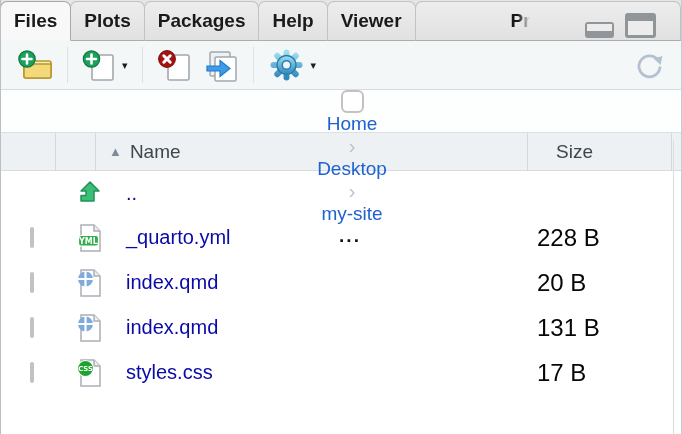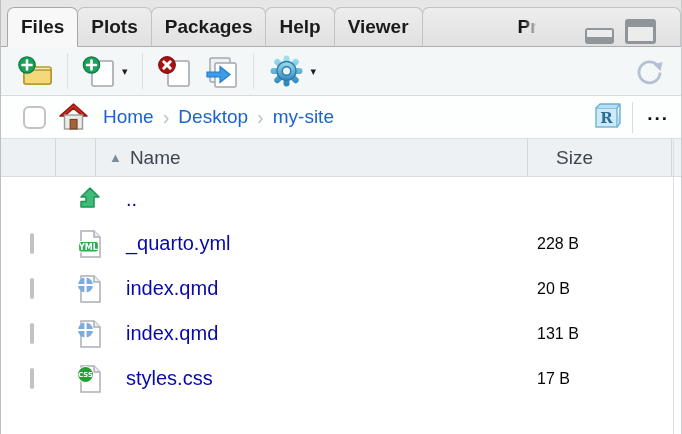--- a/index.html
+++ b/index.html
@@ -2,22 +2,22 @@
 <html style="--breadcrumb-link: #1e62d0; --file-link: #0909a8; --header-text: #3e4650; --up-arrow-green: #3dbd77; --yml-green: #2fae49; --css-green: #1fa32e; --quarto-blue: #7fabdc; --plus-green: #1ca05c; --delete-red: #a51212; --copy-arrow-blue: #3e9be8; --gear-blue: #4fa8d8; --folder-yellow: #f3d97a; --refresh-gray: #b4c1d2;"><head>
 <meta charset="utf-8">
 <style>
   * { margin:0; padding:0; box-sizing:border-box; }
   html,body { background:#e9e9e9; }
   body { font-family:"Liberation Sans", sans-serif; }
   .pane { position:relative; width:682px; height:434px; background:#fff; overflow:hidden;
           border-left:1px solid #b9c0c4; border-right:1px solid #c6ccd0; }
 
   
-  .tabbar { position:relative; height:47px; background:#e6e6e6; border-bottom:1px solid #acacac;
-            display:flex; align-items:flex-end; padding-left:7px; }
+  .tabbar { position:relative; height:41px; background:#e6e6e6; border-bottom:1px solid #acacac;
+            display:flex; align-items:flex-end; }
   .tab { height:40px; margin-bottom:-1px; display:flex; align-items:center; justify-content:center;
          padding:0 13px; font-size:19px; font-weight:bold; color:#1a1a1a;
          background:linear-gradient(#ededed,#e1e1e1); border:1px solid #c2c2c2; border-bottom:1px solid #acacac;
          border-radius:7px 7px 0 0; margin-left:-1px; cursor:pointer; white-space:nowrap; }
   .tab.active { background:#f8f8f8; border-color:#a8a8a8; border-bottom:1px solid #f8f8f8; z-index:2; }
   .tab.ghost { flex:1; justify-content:flex-start; padding-left:95px; overflow:hidden; }
   .tab.ghost span { background:linear-gradient(90deg,#161616 35%,rgba(22,22,22,0) 95%);
                     -webkit-background-clip:text; background-clip:text; color:transparent; }
   .winbtns { position:absolute; right:24px; bottom:1px; display:flex; align-items:flex-end; gap:9px; z-index:3; }
   .winbtns svg { display:block; cursor:pointer; }
@@ -26,21 +26,21 @@
   .toolbar { height:49px; background:#f4f7f8; border-bottom:1px solid #d8dcdd;
              display:flex; align-items:center; padding:0 10px 0 10px; }
   .tbtn { background:none; border:none; padding:0 6px; display:flex; align-items:center; cursor:pointer; }
   .tbtn svg { display:block; }
   .caret { font-size:11px; color:#1c1c1c; margin-left:6px; }
   .tsep { width:1px; height:36px; background:#dde1e3; margin:0 8px; }
   .tspacer { flex:1; }
 
   
   .crumbrow { height:43px; background:#fdfefe; border-bottom:1px solid #dde0e2;
-              display:flex; align-items:center; padding-left:22px; font-size:19px; }
+              display:flex; align-items:center; padding-left:22px; font-size:19px;flex-direction:column; }
   .checkbox { width:23px; height:23px; border:2px solid #c2c2c2; border-radius:6px; background:#fff;
               flex:0 0 auto; cursor:pointer; }
   .crumbrow .home-ic { margin:0 13px 0 11px; }
   .crumb { color:var(--breadcrumb-link,#1e62d0); text-decoration:none; cursor:pointer; }
   .csep { color:#bcc1c7; margin:0 9px; font-size:20px; }
   .cspacer { flex:1; }
   .vsep { width:1px; height:31px; background:#d9dde0; margin:0 6px 0 10px; }
   .ellipsis { background:none; border:none; font-size:19px; font-weight:bold; letter-spacing:2px;
               color:#111; padding:0 12px 6px 8px; cursor:pointer; }
 
@@ -54,21 +54,21 @@
   .tri { font-size:13px; color:#7e8b99; margin-right:8px; }
 
   
   .rows { background:#fff; }
   .row { height:45px; display:grid; grid-template-columns:54px 50px 1fr 144px 10px; align-items:center; }
   .row.parent { height:44px; }
   .row .cbx { margin-left:29px; }
   .row .fic { margin-left:22px; display:block; }
   .fname { padding-left:21px; font-size:20px; color:var(--file-link,#0909a8); text-decoration:none; cursor:pointer;
            white-space:nowrap; }
-  .fsize { padding-left:10px; font-size:16px; color:#060606; }
+  .fsize { padding-left:10px; font-size:24px; color:#060606; }
   .vline { position:absolute; left:672px; top:140px; bottom:0; width:1px; background:#dcdfe2; }
 </style>
 </head>
 <body>
 
 <div class="pane">
 
   <div class="tabbar">
     <div class="tab active">
         <span>Files</span>

